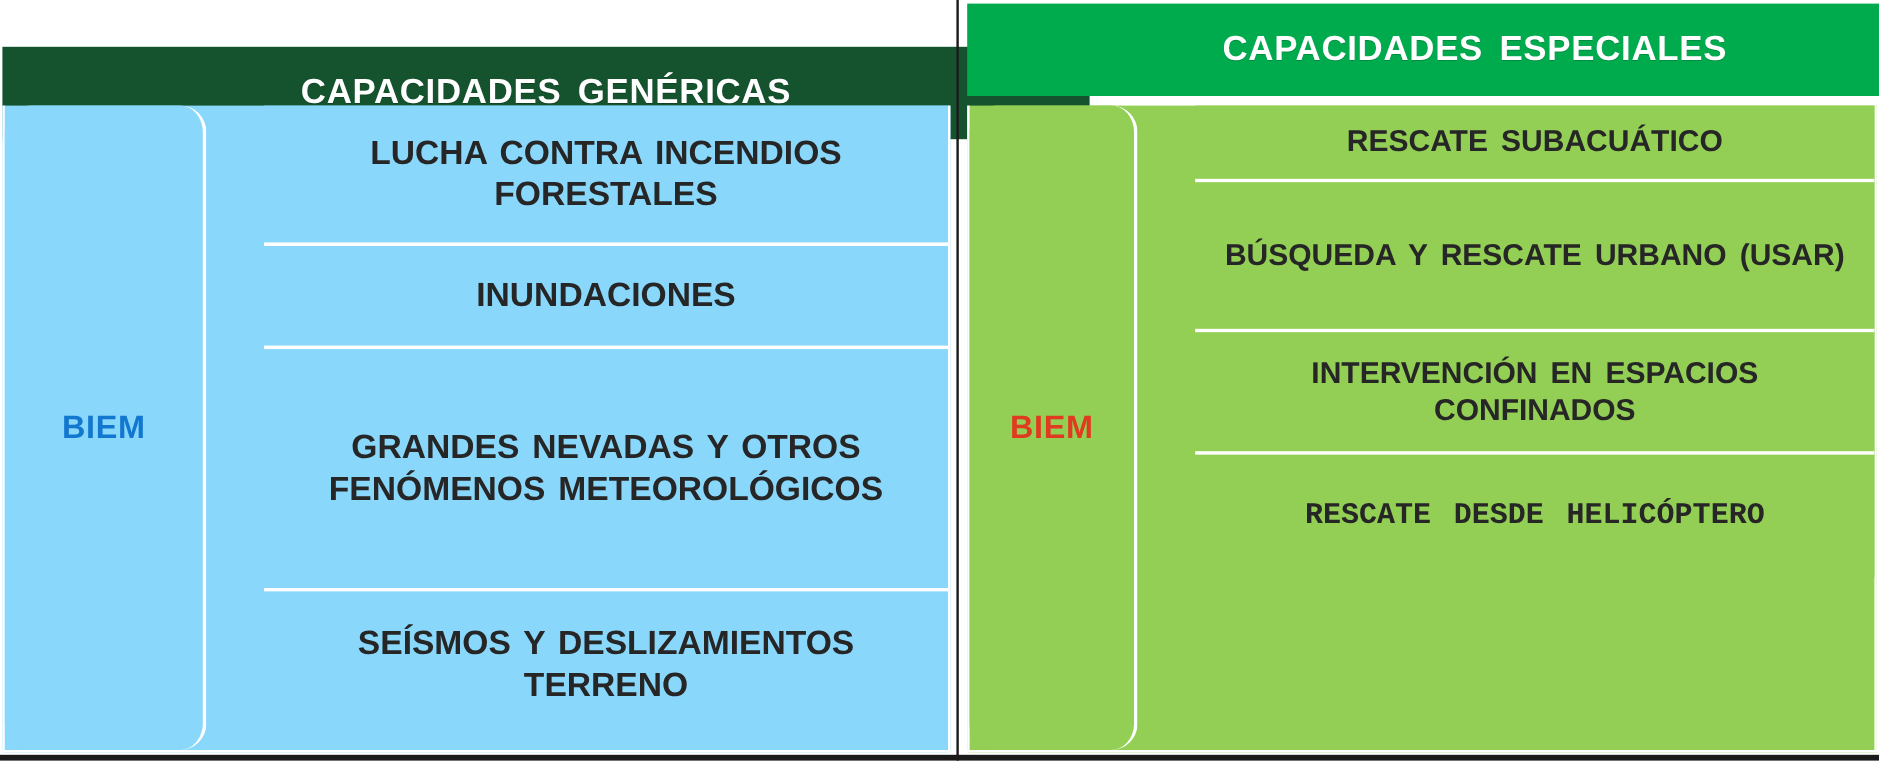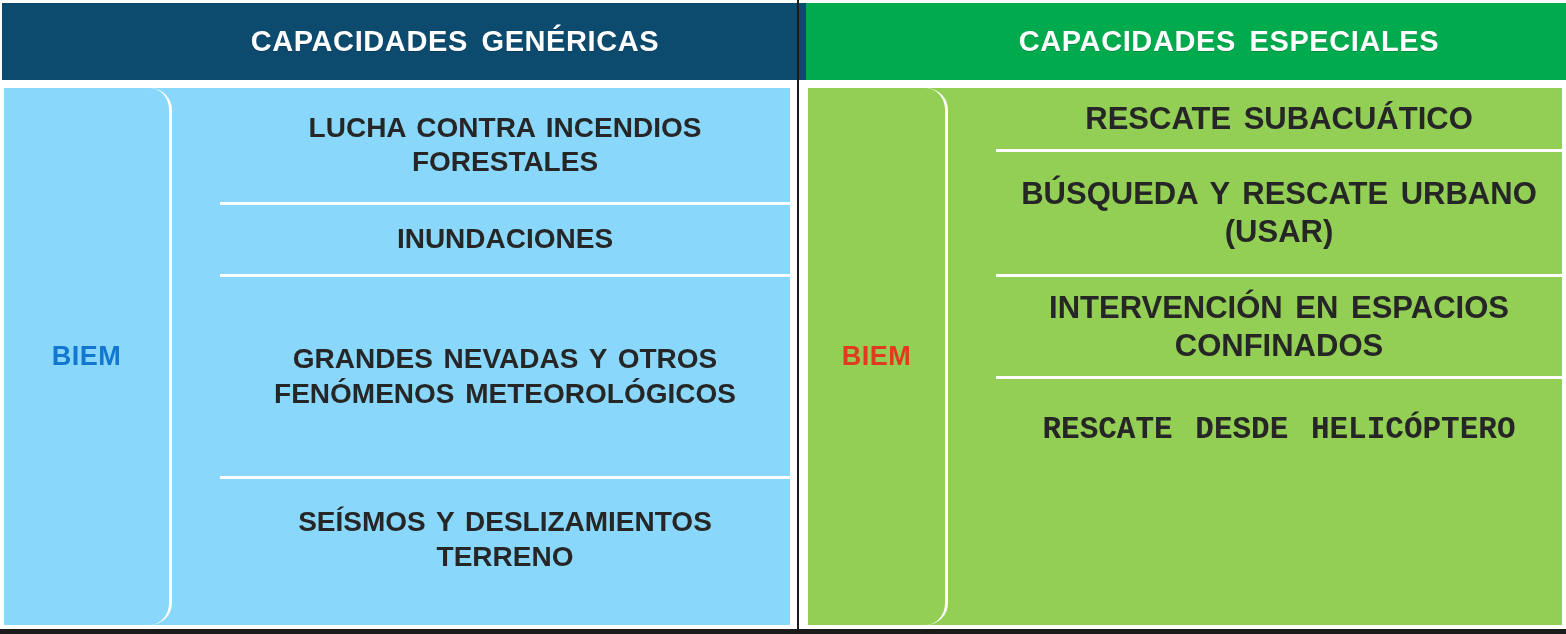--- a/index.html
+++ b/index.html
@@ -59,21 +59,22 @@
     color: #ffffff;
     font-weight: bold;
     font-size: 29px;
     letter-spacing: 0.6px;
     word-spacing: 5px;
     text-shadow: 0 1px 0 rgba(0,0,0,0.18);
   }
   .hdr-generic {
     left: 2px;
     width: 906px;
-    background: #0c4a6e;
+    background: #14532d;
+    margin-top: 36px;
   }
   .hdr-special {
     left: 806px;
     width: 758px;
     background: #00ab4e;
     padding-left: 44px;
   }
 
   
   .body-grid {
@@ -141,25 +142,25 @@
     box-sizing: border-box;
     padding: 4px 16px;
     font-weight: bold;
     color: #262626;
     line-height: 1.22;
     border-bottom: 3px solid #ffffff;
   }
   .row:last-child { border-bottom: none; }
 
   .rows-generic .row { background: #89d7fb; font-size: 28px; word-spacing: 3px; }
-  .rows-special .row { background: #92cf54; font-size: 31px; word-spacing: 4px; }
+  .rows-special .row { background: #92cf54; font-size: 25px; word-spacing: 4px; }
 
   
   .rows-generic .r1 { height: 117px; }
-  .rows-generic .r2 { height: 72px; }
+  .rows-generic .r2 { height: 86px; }
   .rows-generic .r3 { height: 202px; }
   .rows-generic .r4 { height: 121px; }
 
   
   .rows-special .r1 { height: 64px; }
   .rows-special .r2 { height: 133px; }
   .rows-special .r3 { height: 125px; }
   .rows-special .r4 { height: 102px; }
   .rows-special .r5 { height: 102px; font-family: Liberation Mono, monospace; }
 </style>

